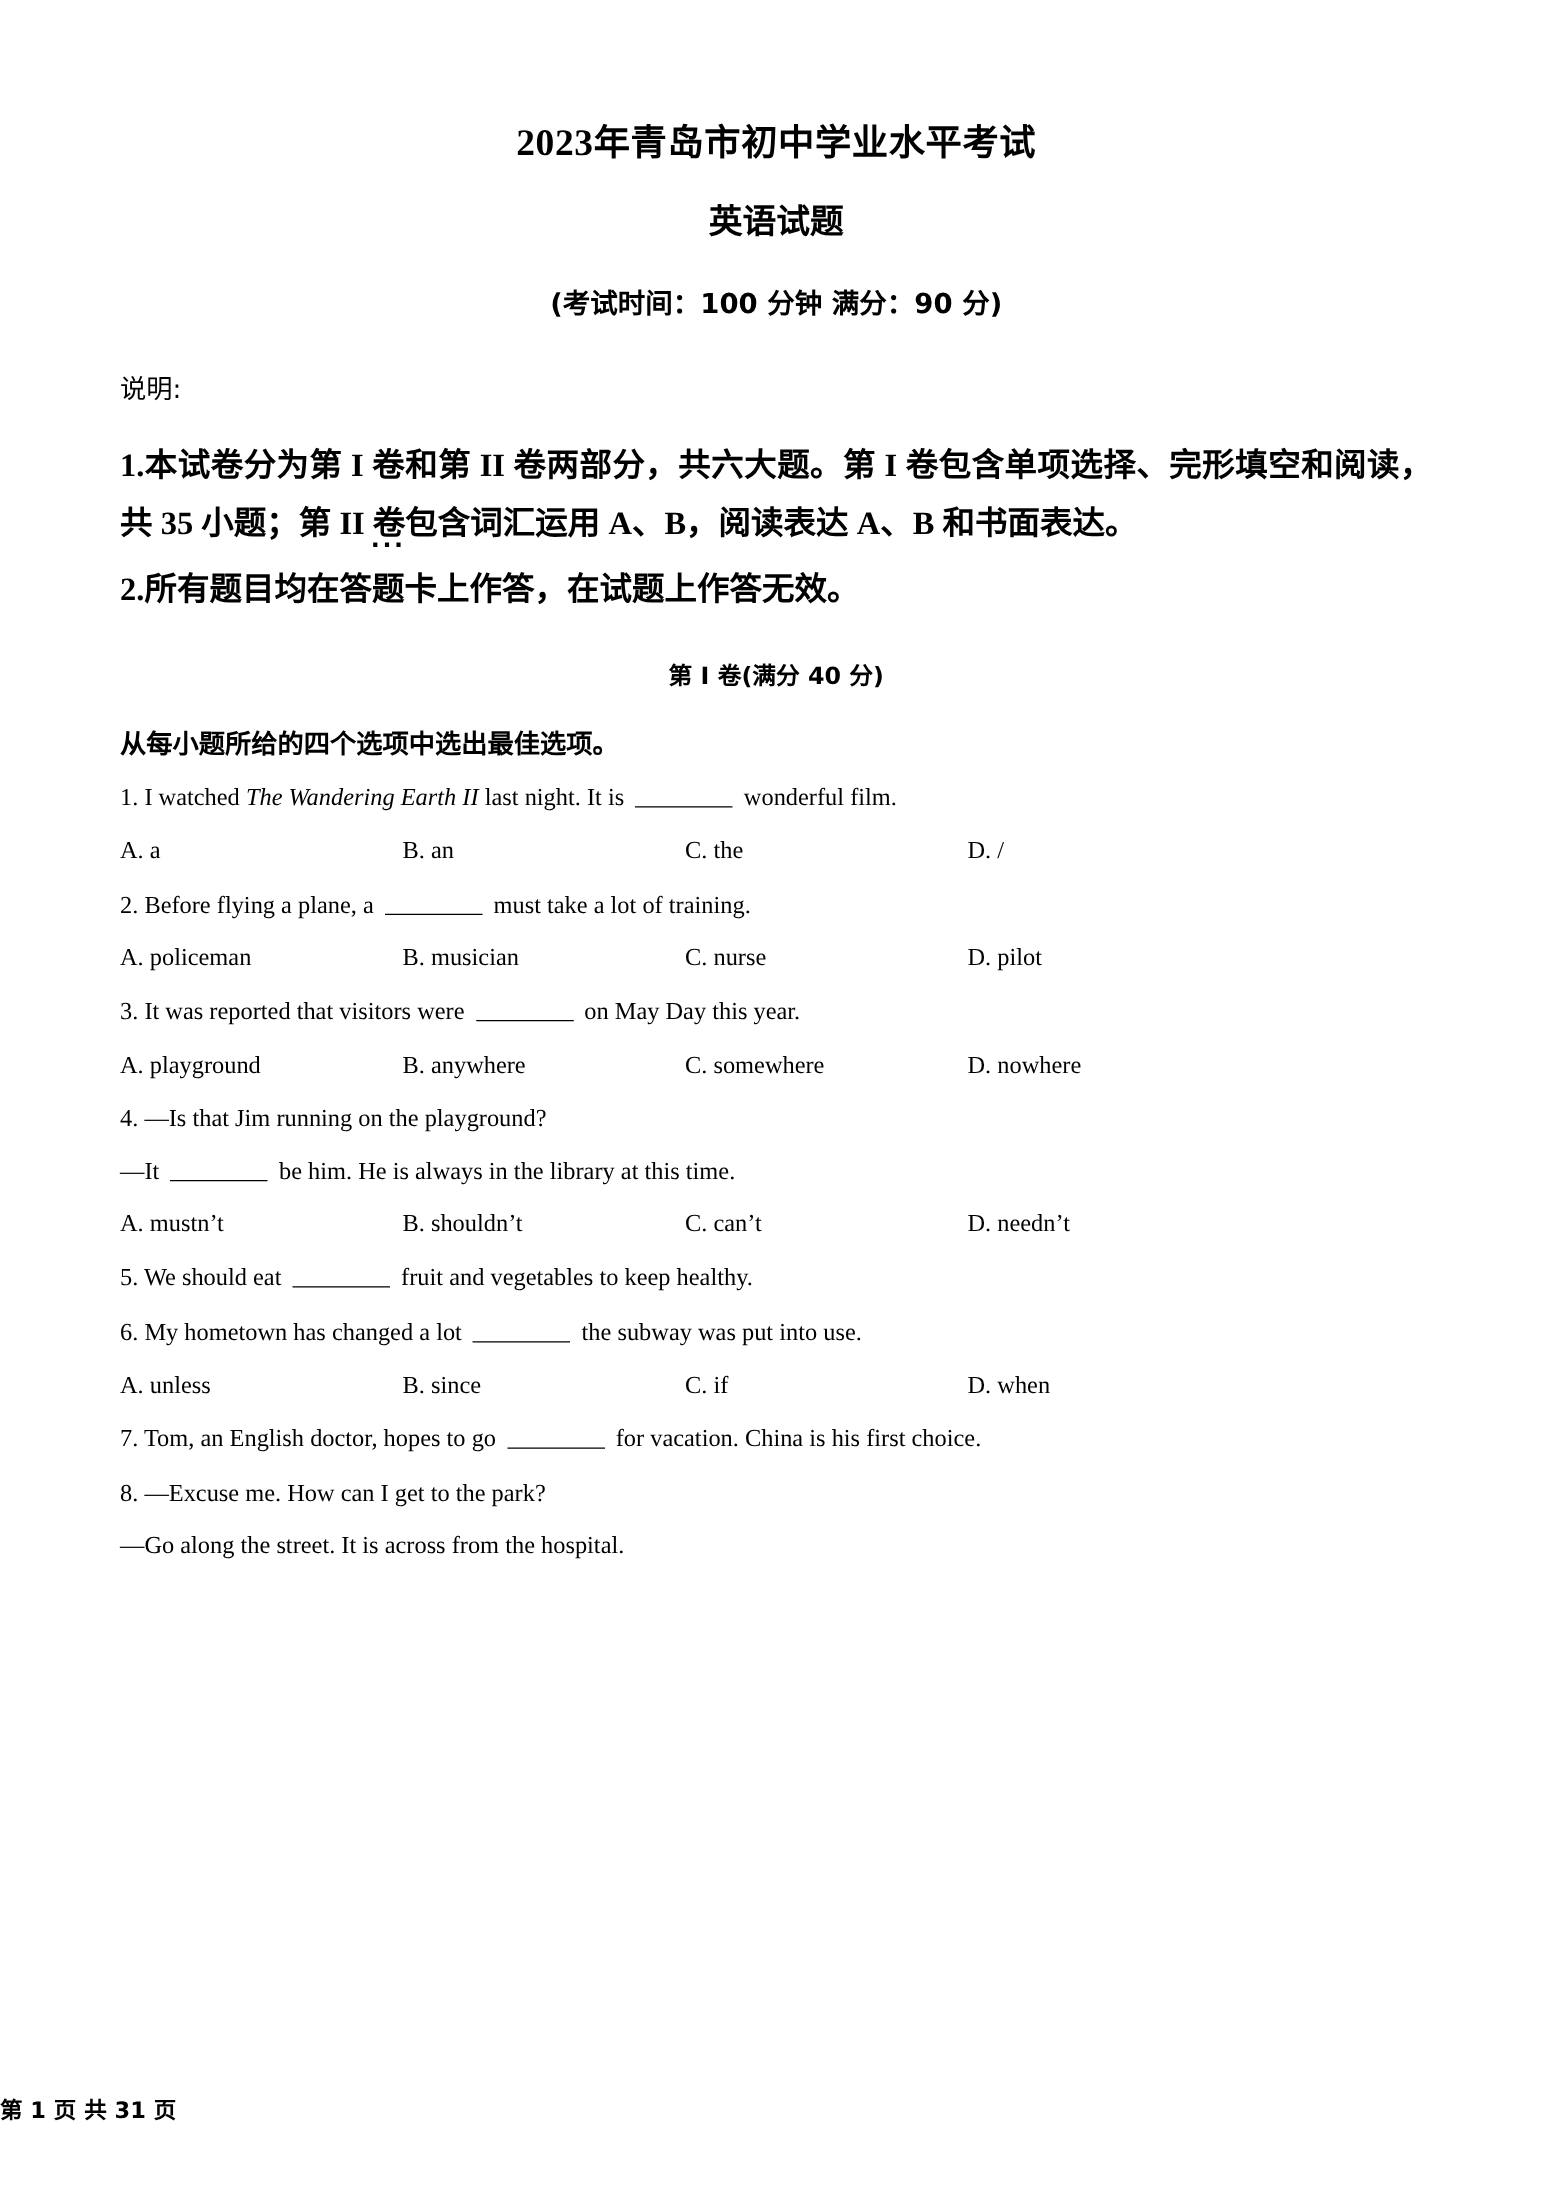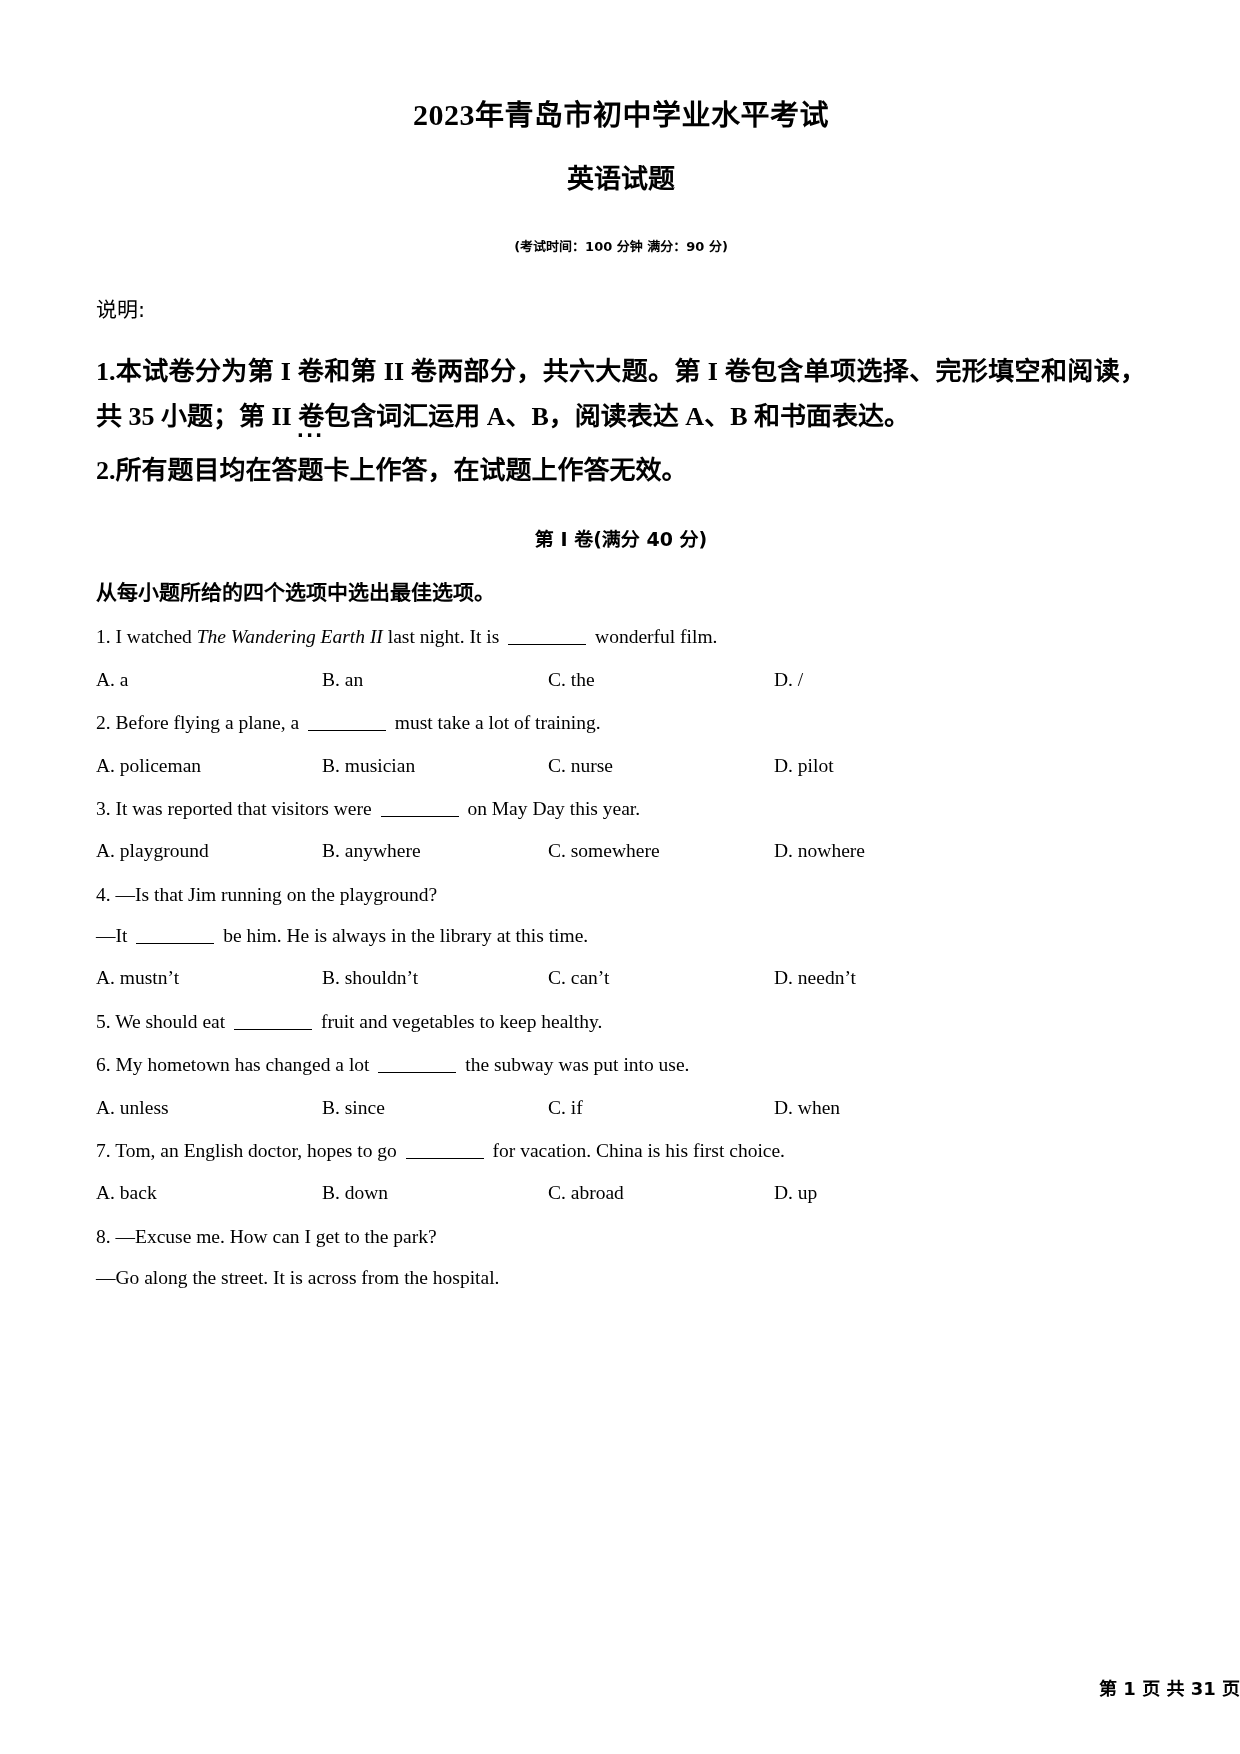--- a/index.html
+++ b/index.html
@@ -56,21 +56,21 @@
   .exam-meta {
     text-align: center;
     font-size: 20px;
     font-weight: bold;
     margin: 0;
     padding-top: 38px;
     line-height: 1.2;
   }
   .exam-meta .cn {
     font-family: "DejaVu Sans", sans-serif;
-    font-size: 13px;
+    font-size: 22px;
   }
 
   
   .notice-head {
     font-size: 21px;
     font-weight: normal;
     font-family: "DejaVu Sans", sans-serif;
     margin: 0;
     padding-top: 42px;
     line-height: 1.2;
@@ -171,21 +171,21 @@
   .options .opt:last-child {
     flex: 0 0 auto;
   }
 
   
   .page-footer {
     position: absolute;
     left: 0;
     right: 0;
     bottom: 52px;
-    text-align: right;
+    text-align: left;
     font-size: 19px;
     font-weight: bold;
     line-height: 1.2;
   }
   .page-footer .cn { font-family: "DejaVu Sans", sans-serif; font-size: 18px; }
 </style>
 </head>
 <body>
 
 <div class="page">
@@ -255,26 +255,20 @@
 
     <p class="q-stem"><span>6. My hometown has changed a lot </span><span class="blank"></span><span> the subway was put into use.</span></p>
     <div class="options">
       <span class="opt">A. unless</span>
       <span class="opt">B. since</span>
       <span class="opt">C. if</span>
       <span class="opt">D. when</span>
     </div>
 
     <p class="q-stem"><span>7. Tom, an English doctor, hopes to go </span><span class="blank"></span><span> for vacation. China is his first choice.</span></p>
-    <div class="options">
-      <span class="opt">A. back</span>
-      <span class="opt">B. down</span>
-      <span class="opt">C. abroad</span>
-      <span class="opt">D. up</span>
-    </div>
 
     <p class="q-stem">8. —Excuse me. How can I get to the park?</p>
     <p class="q-stem cont">—Go along the street. It is across from the hospital.</p>
 
   </div>
 
   <div class="page-footer">
     <span class="cn">第 1 页 共 31 页</span>
   </div>
 </div>

